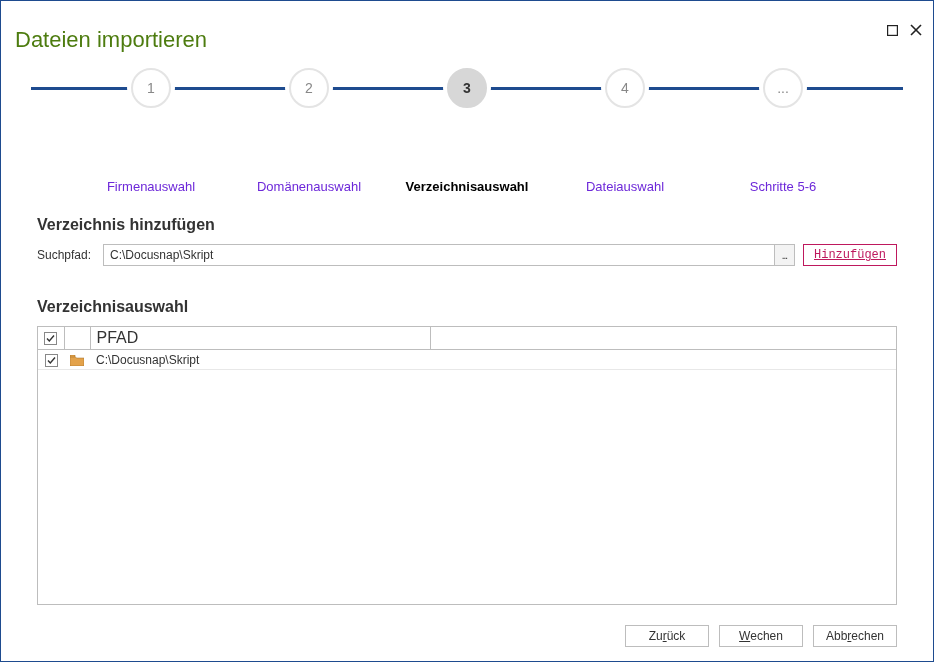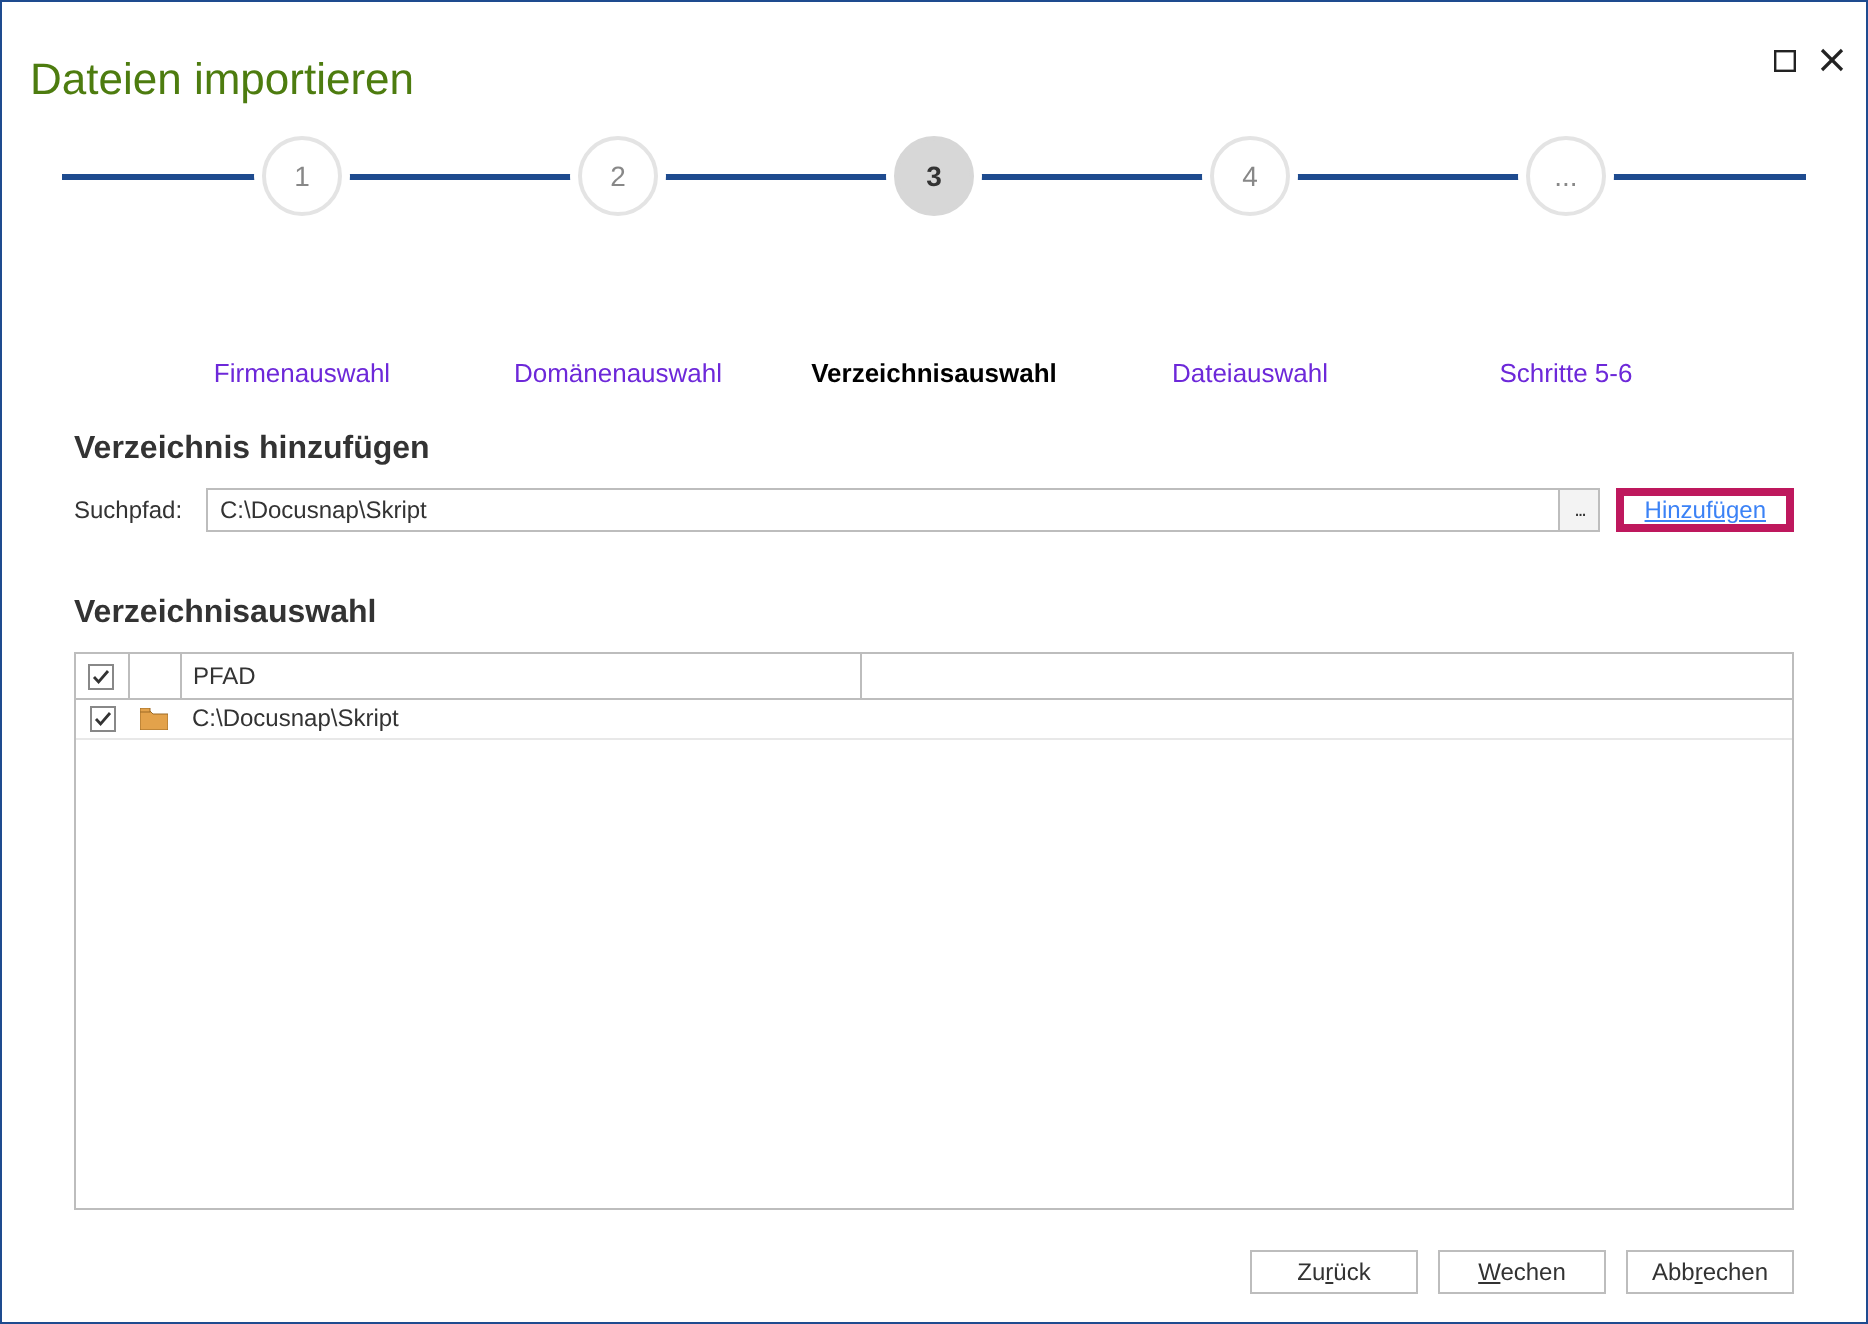--- a/index.html
+++ b/index.html
@@ -175,45 +175,45 @@
     justify-content: center;
     font-size: 10px;
     cursor: pointer;
     color: #333;
     letter-spacing: -1px;
   }
   .add-btn {
     height: 22px;
     min-width: 80px;
     padding: 0 10px;
-    border: 4px solid #be185d;
+    border: 1px solid #be185d;
     background: #fff;
     font-size: 12px;
     text-decoration: underline;
     cursor: pointer;
-    color: #3b82f6;
-    font-family: Liberation Sans, sans-serif;
+    color: #be185d;
+    font-family: Liberation Mono, monospace;
   }
 
   .table-wrap {
     border: 1px solid #bdbdbd;
     flex: 1;
     display: flex;
     flex-direction: column;
     background: #fff;
     overflow: hidden;
   }
   table {
     width: 100%;
     border-collapse: collapse;
   }
   thead th {
     text-align: left;
     font-weight: 400;
-    font-size: 12px;
+    font-size: 16px;
     color: #333;
     border-bottom: 1px solid #bdbdbd;
     padding: 2px 6px;
     height: 22px;
     background: #fff;
   }
   thead th + th {
     border-left: 1px solid #bdbdbd;
   }
   tbody td {

